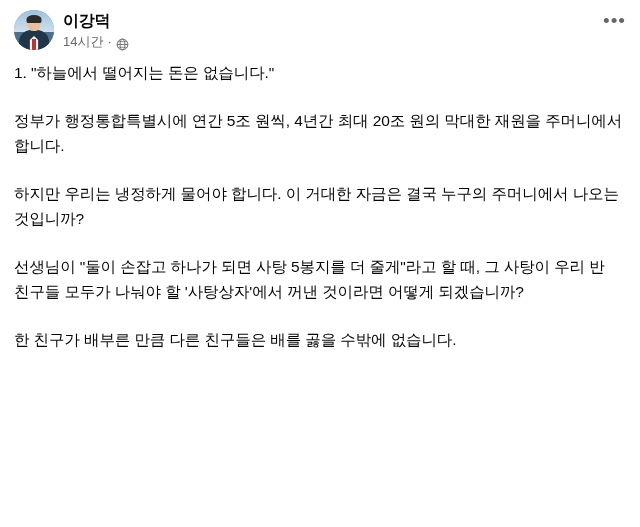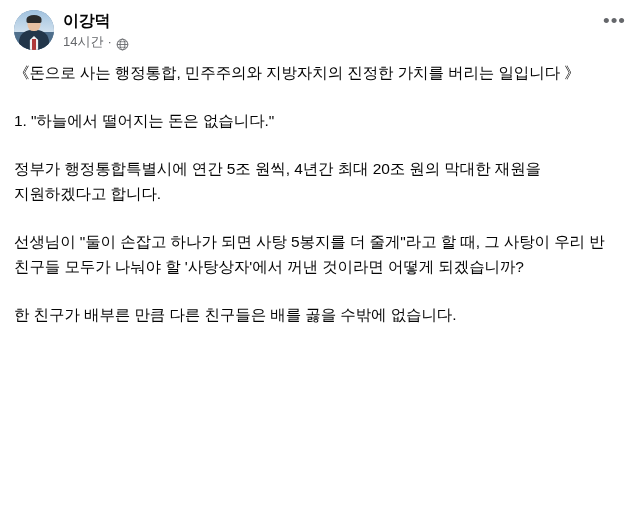--- a/index.html
+++ b/index.html
@@ -187,20 +187,20 @@
             <line x1="2.4" y1="4.6" x2="13.6" y2="4.6" stroke="#65676b" stroke-width="0.9"></line>
             <line x1="2.4" y1="11.4" x2="13.6" y2="11.4" stroke="#65676b" stroke-width="0.9"></line>
           </svg>
         </span>
       </div>
     </div>
     <div class="menu-dots">•••</div>
   </div>
 
   <div class="post-body">
-    <p class="para">《돈으로 사는 행정통합, 민주주의와 지방자치의 진정한 가치를 버리는 일입니다 》</p>
     <p class="para">1. "하늘에서 떨어지는 돈은 없습니다."</p>
-    <p class="para">정부가 행정통합특별시에 연간 5조 원씩, 4년간 최대 20조 원의 막대한 재원을 지원하겠다고 합니다.</p>
+    <p class="para">정부가 행정통합특별시에 연간 5조 원씩, 4년간 최대 20조 원의 막대한 재원을 주머니에서 합니다.</p>
+    <p class="para">하지만 우리는 냉정하게 물어야 합니다. 이 거대한 자금은 결국 누구의 주머니에서 나오는 것입니까?</p>
     <p class="para">선생님이 "둘이 손잡고 하나가 되면 사탕 5봉지를 더 줄게"라고 할 때, 그 사탕이 우리 반 친구들 모두가 나눠야 할 '사탕상자'에서 꺼낸 것이라면 어떻게 되겠습니까?</p>
     <p class="para">한 친구가 배부른 만큼 다른 친구들은 배를 곯을 수밖에 없습니다.</p>
   </div>
 
 </div>
 
 </body></html>

